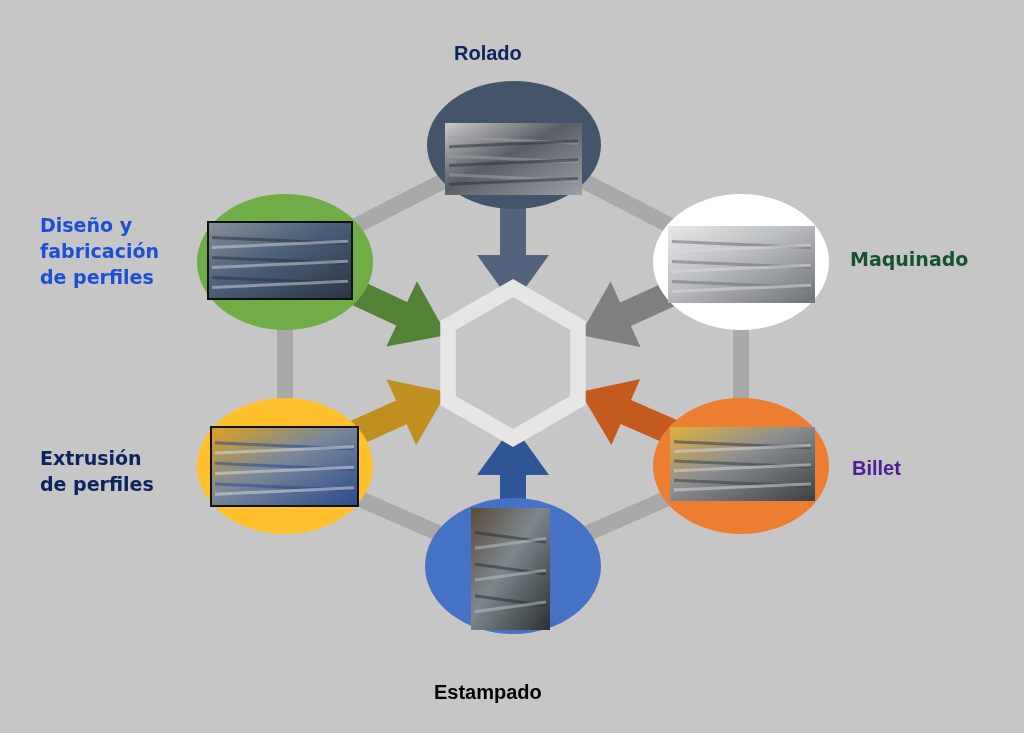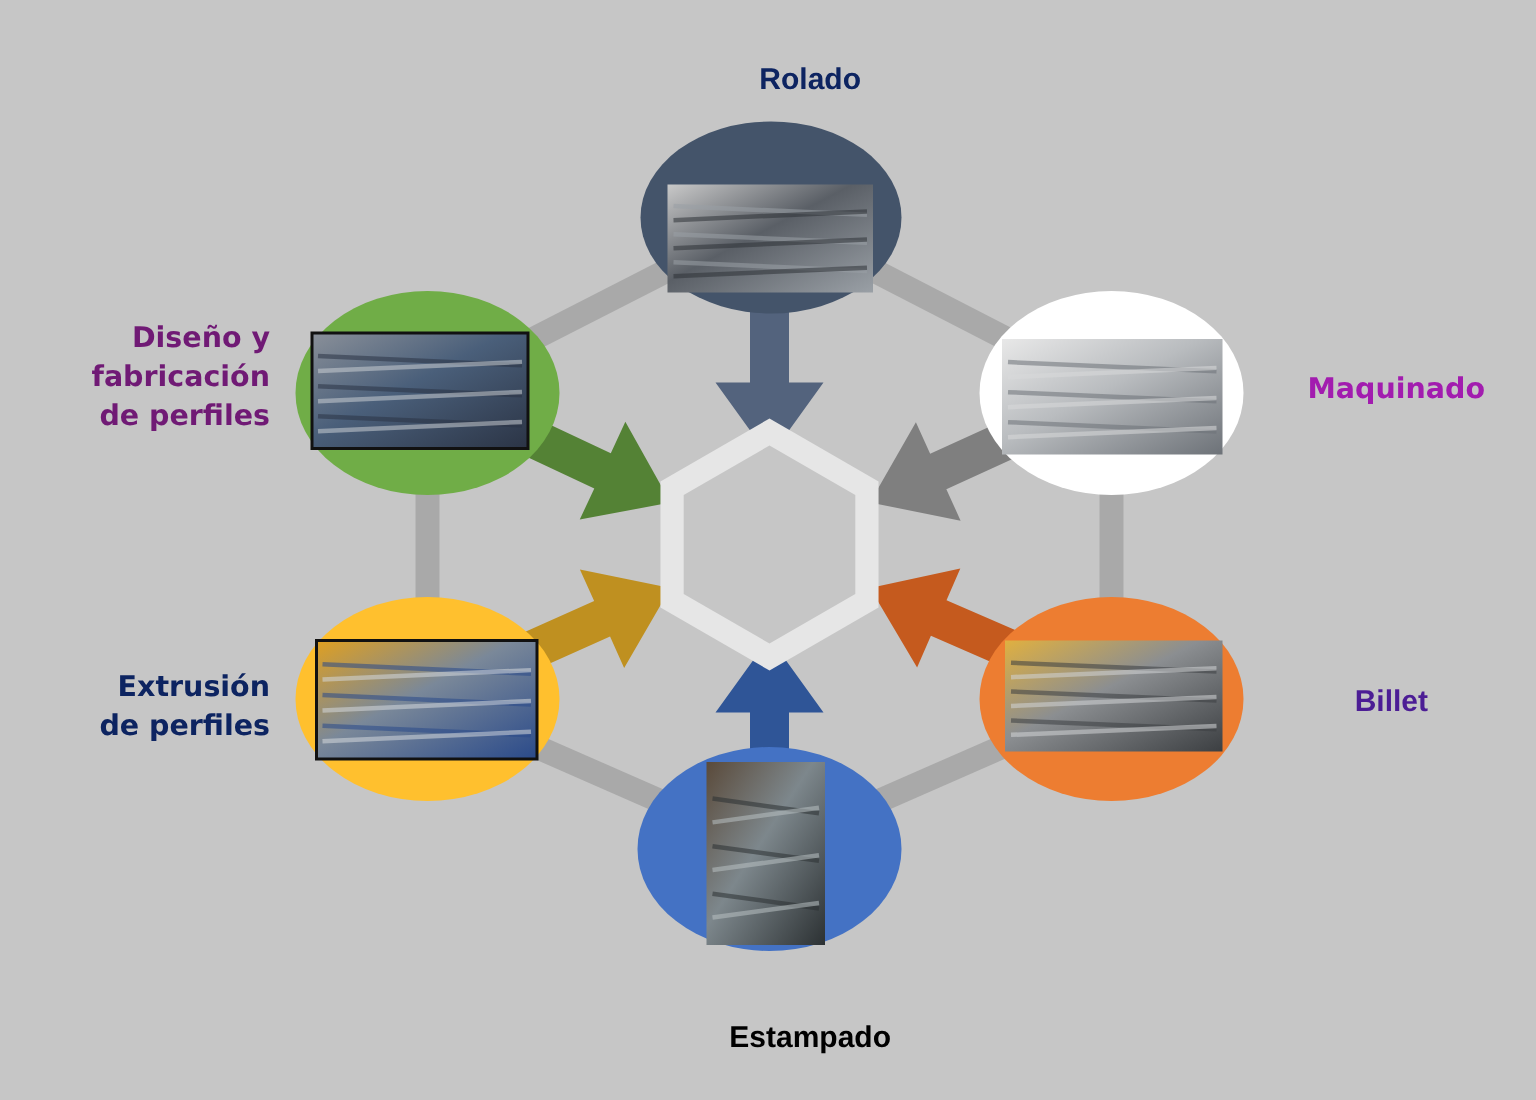--- a/index.html
+++ b/index.html
@@ -10,21 +10,21 @@
     overflow: hidden;
     font-family: "Liberation Sans", "DejaVu Sans", sans-serif;
   }
   #diagram { position: absolute; left: 0; top: 0; width: 1024px; height: 733px; }
   .label {
     position: absolute;
     color: #0d2461;
     font-weight: bold;
     font-size: 19px;
     line-height: 26px;
-    text-align: right;
+    text-align: left;
     white-space: pre-line;
     font-family: "DejaVu Sans", sans-serif;
   }
   .label.plain { font-family: "Liberation Sans", sans-serif; font-size: 20px; }
   #label-rolado { left: 454px; top: 40px; width: 120px; }
   #label-maquinado { left: 850px; top: 246px; width: 140px; }
   #label-billet { left: 852px; top: 455px; width: 100px; }
   #label-estampado { left: 434px; top: 679px; width: 160px; }
   #label-extrusion { left: 40px; top: 445px; width: 140px; }
   #label-diseno { left: 40px; top: 212px; width: 140px; }
@@ -165,20 +165,20 @@
           <line x1="212" y1="257.42" x2="348" y2="263.58000000000004" stroke="#2b3445" stroke-width="3" opacity="0.55"></line>
           <line x1="212" y1="267.43" x2="348" y2="261.27" stroke="#c8cdd2" stroke-width="3" opacity="0.55"></line>
           <line x1="212" y1="277.44" x2="348" y2="283.6" stroke="#2b3445" stroke-width="3" opacity="0.55"></line>
           <line x1="212" y1="287.45" x2="348" y2="281.28999999999996" stroke="#c8cdd2" stroke-width="3" opacity="0.55"></line>
         </g>
       </g>
     </g>
 </svg>
 
 <div class="label plain" id="label-rolado" style="color: rgb(13, 36, 97);">Rolado</div>
-<div class="label" id="label-maquinado" style="color: #a21caf;">Maquinado</div>
+<div class="label" id="label-maquinado" style="color: #14532d;">Maquinado</div>
 <div class="label plain" id="label-billet" style="color: #4c1d95;">Billet</div>
 <div class="label plain" id="label-estampado" style="color: #000000;">Estampado</div>
 <div class="label" id="label-extrusion" style="color: rgb(13, 36, 97);">Extrusión
 de perfiles</div>
-<div class="label" id="label-diseno" style="color: #701a75;">Diseño y
+<div class="label" id="label-diseno" style="color: #1d4ed8;">Diseño y
 fabricación
 de perfiles</div>
 
 </body></html>

